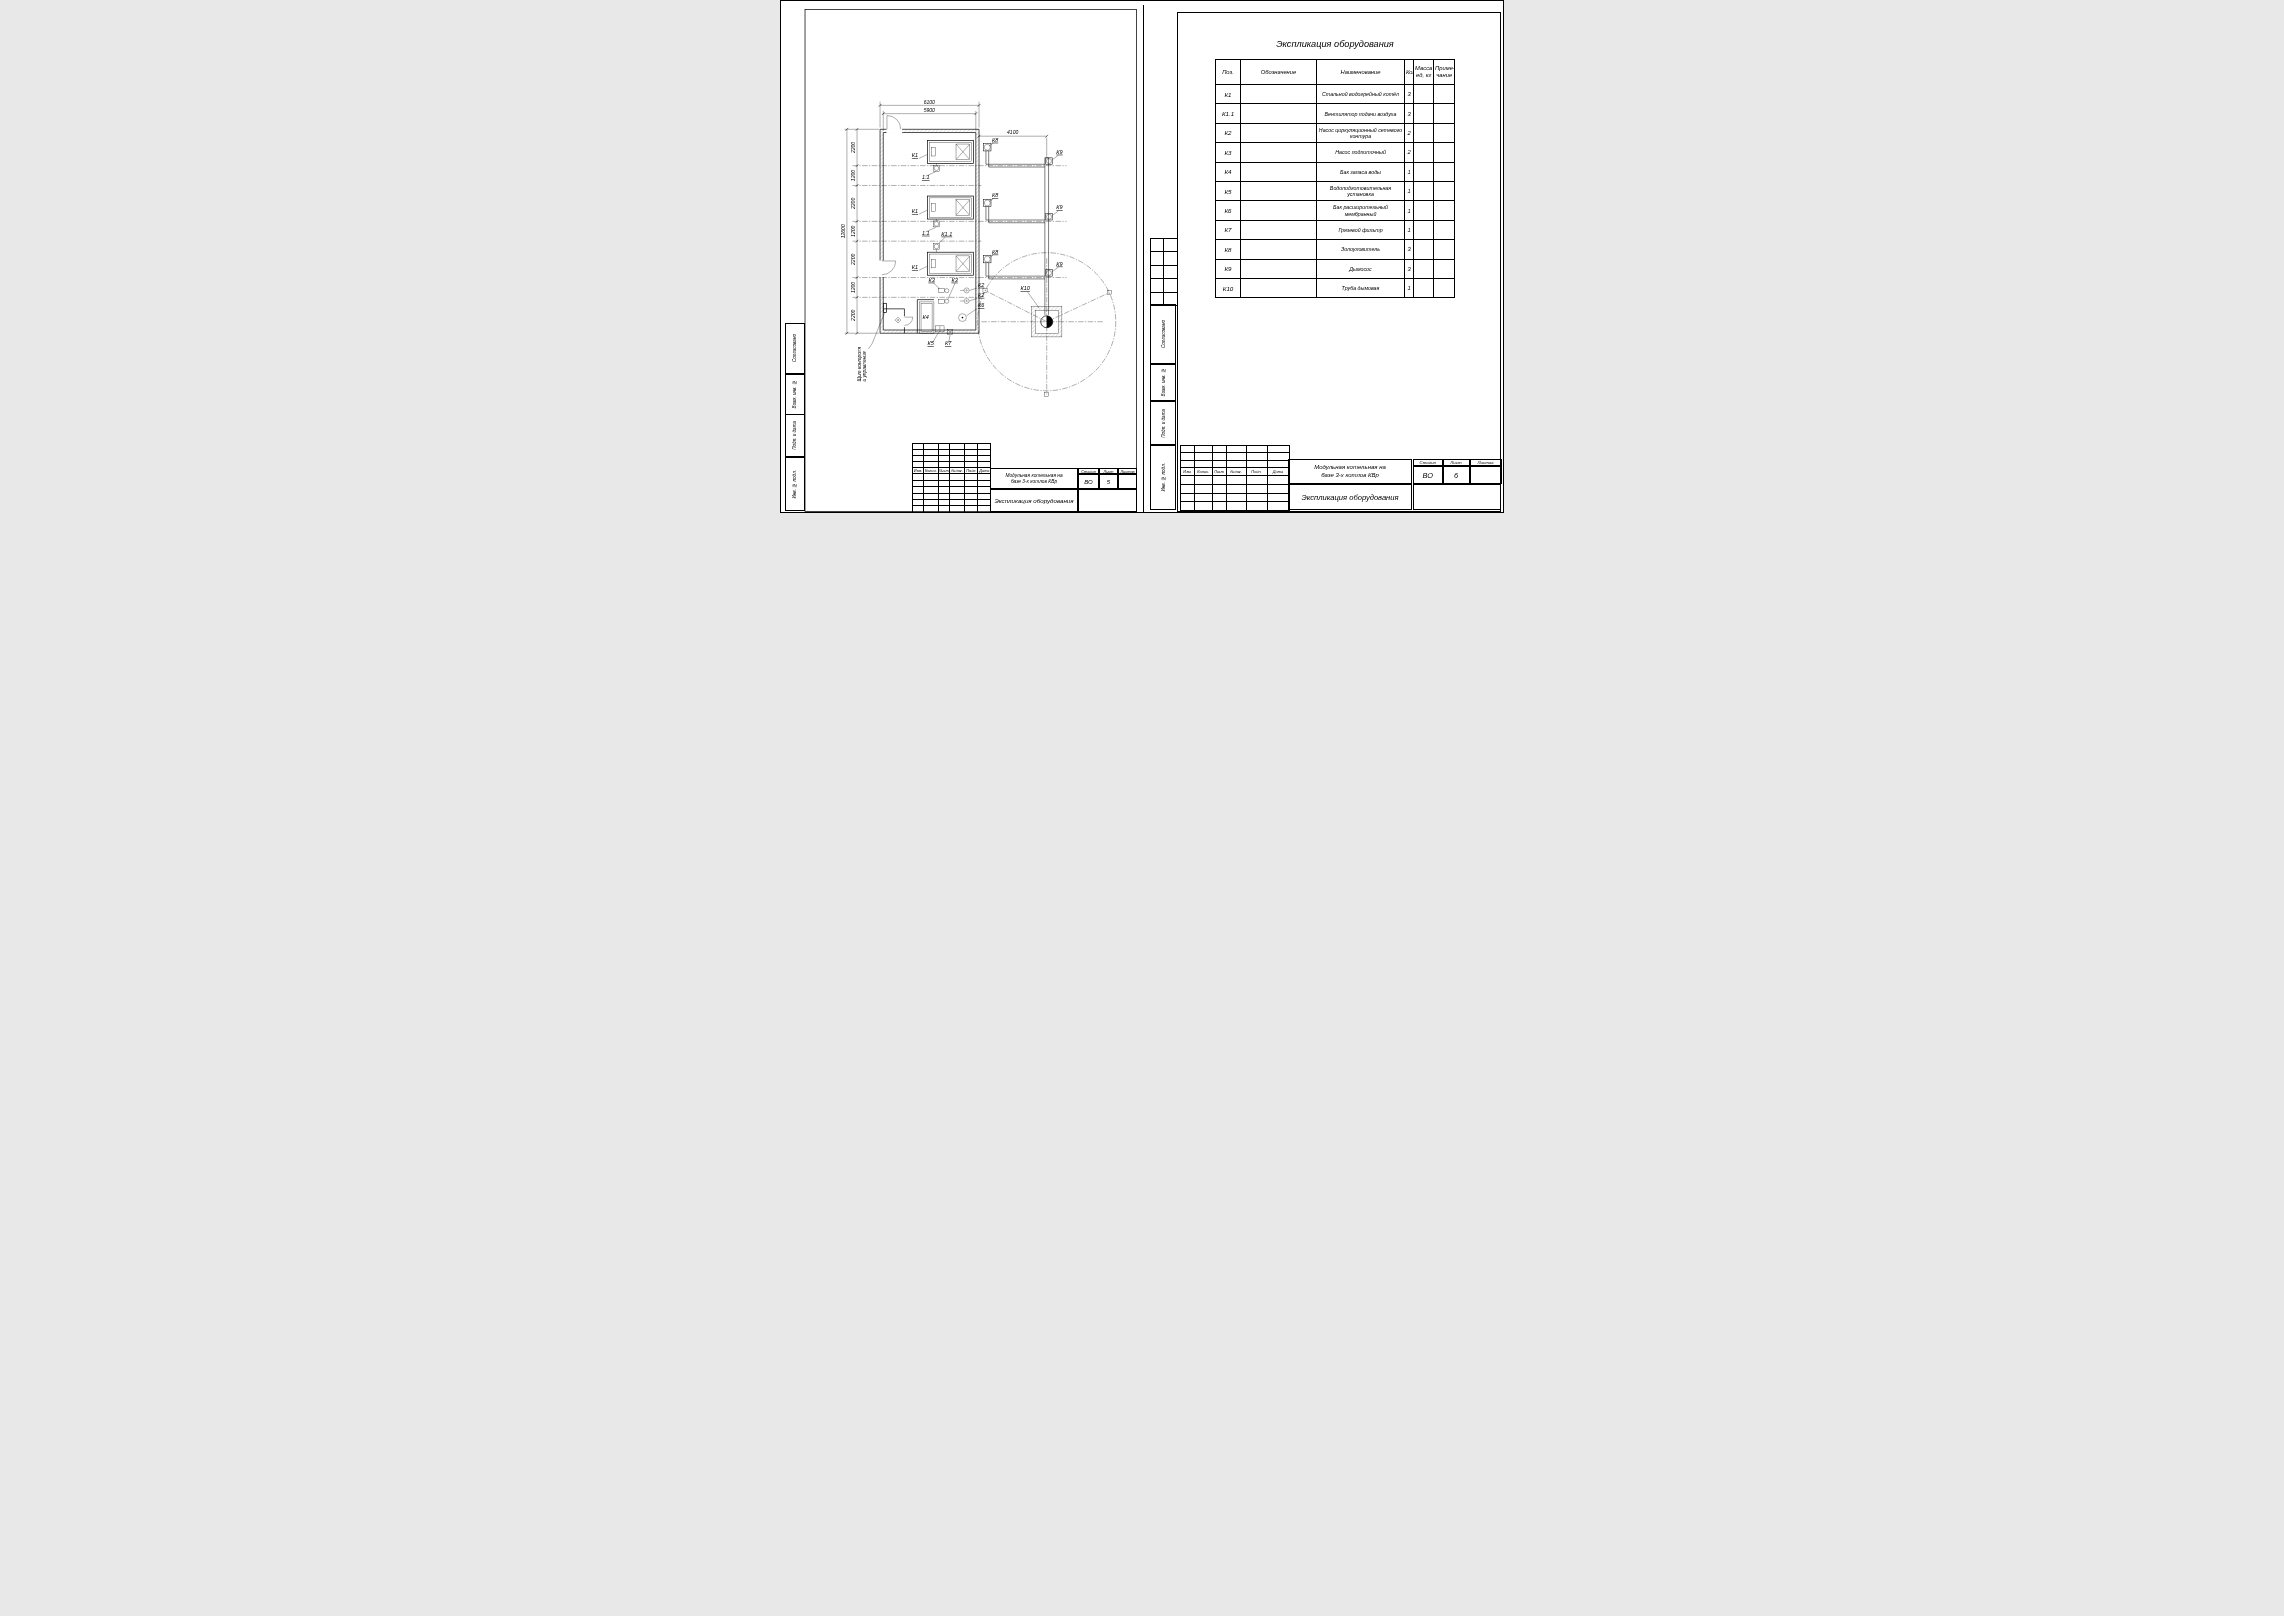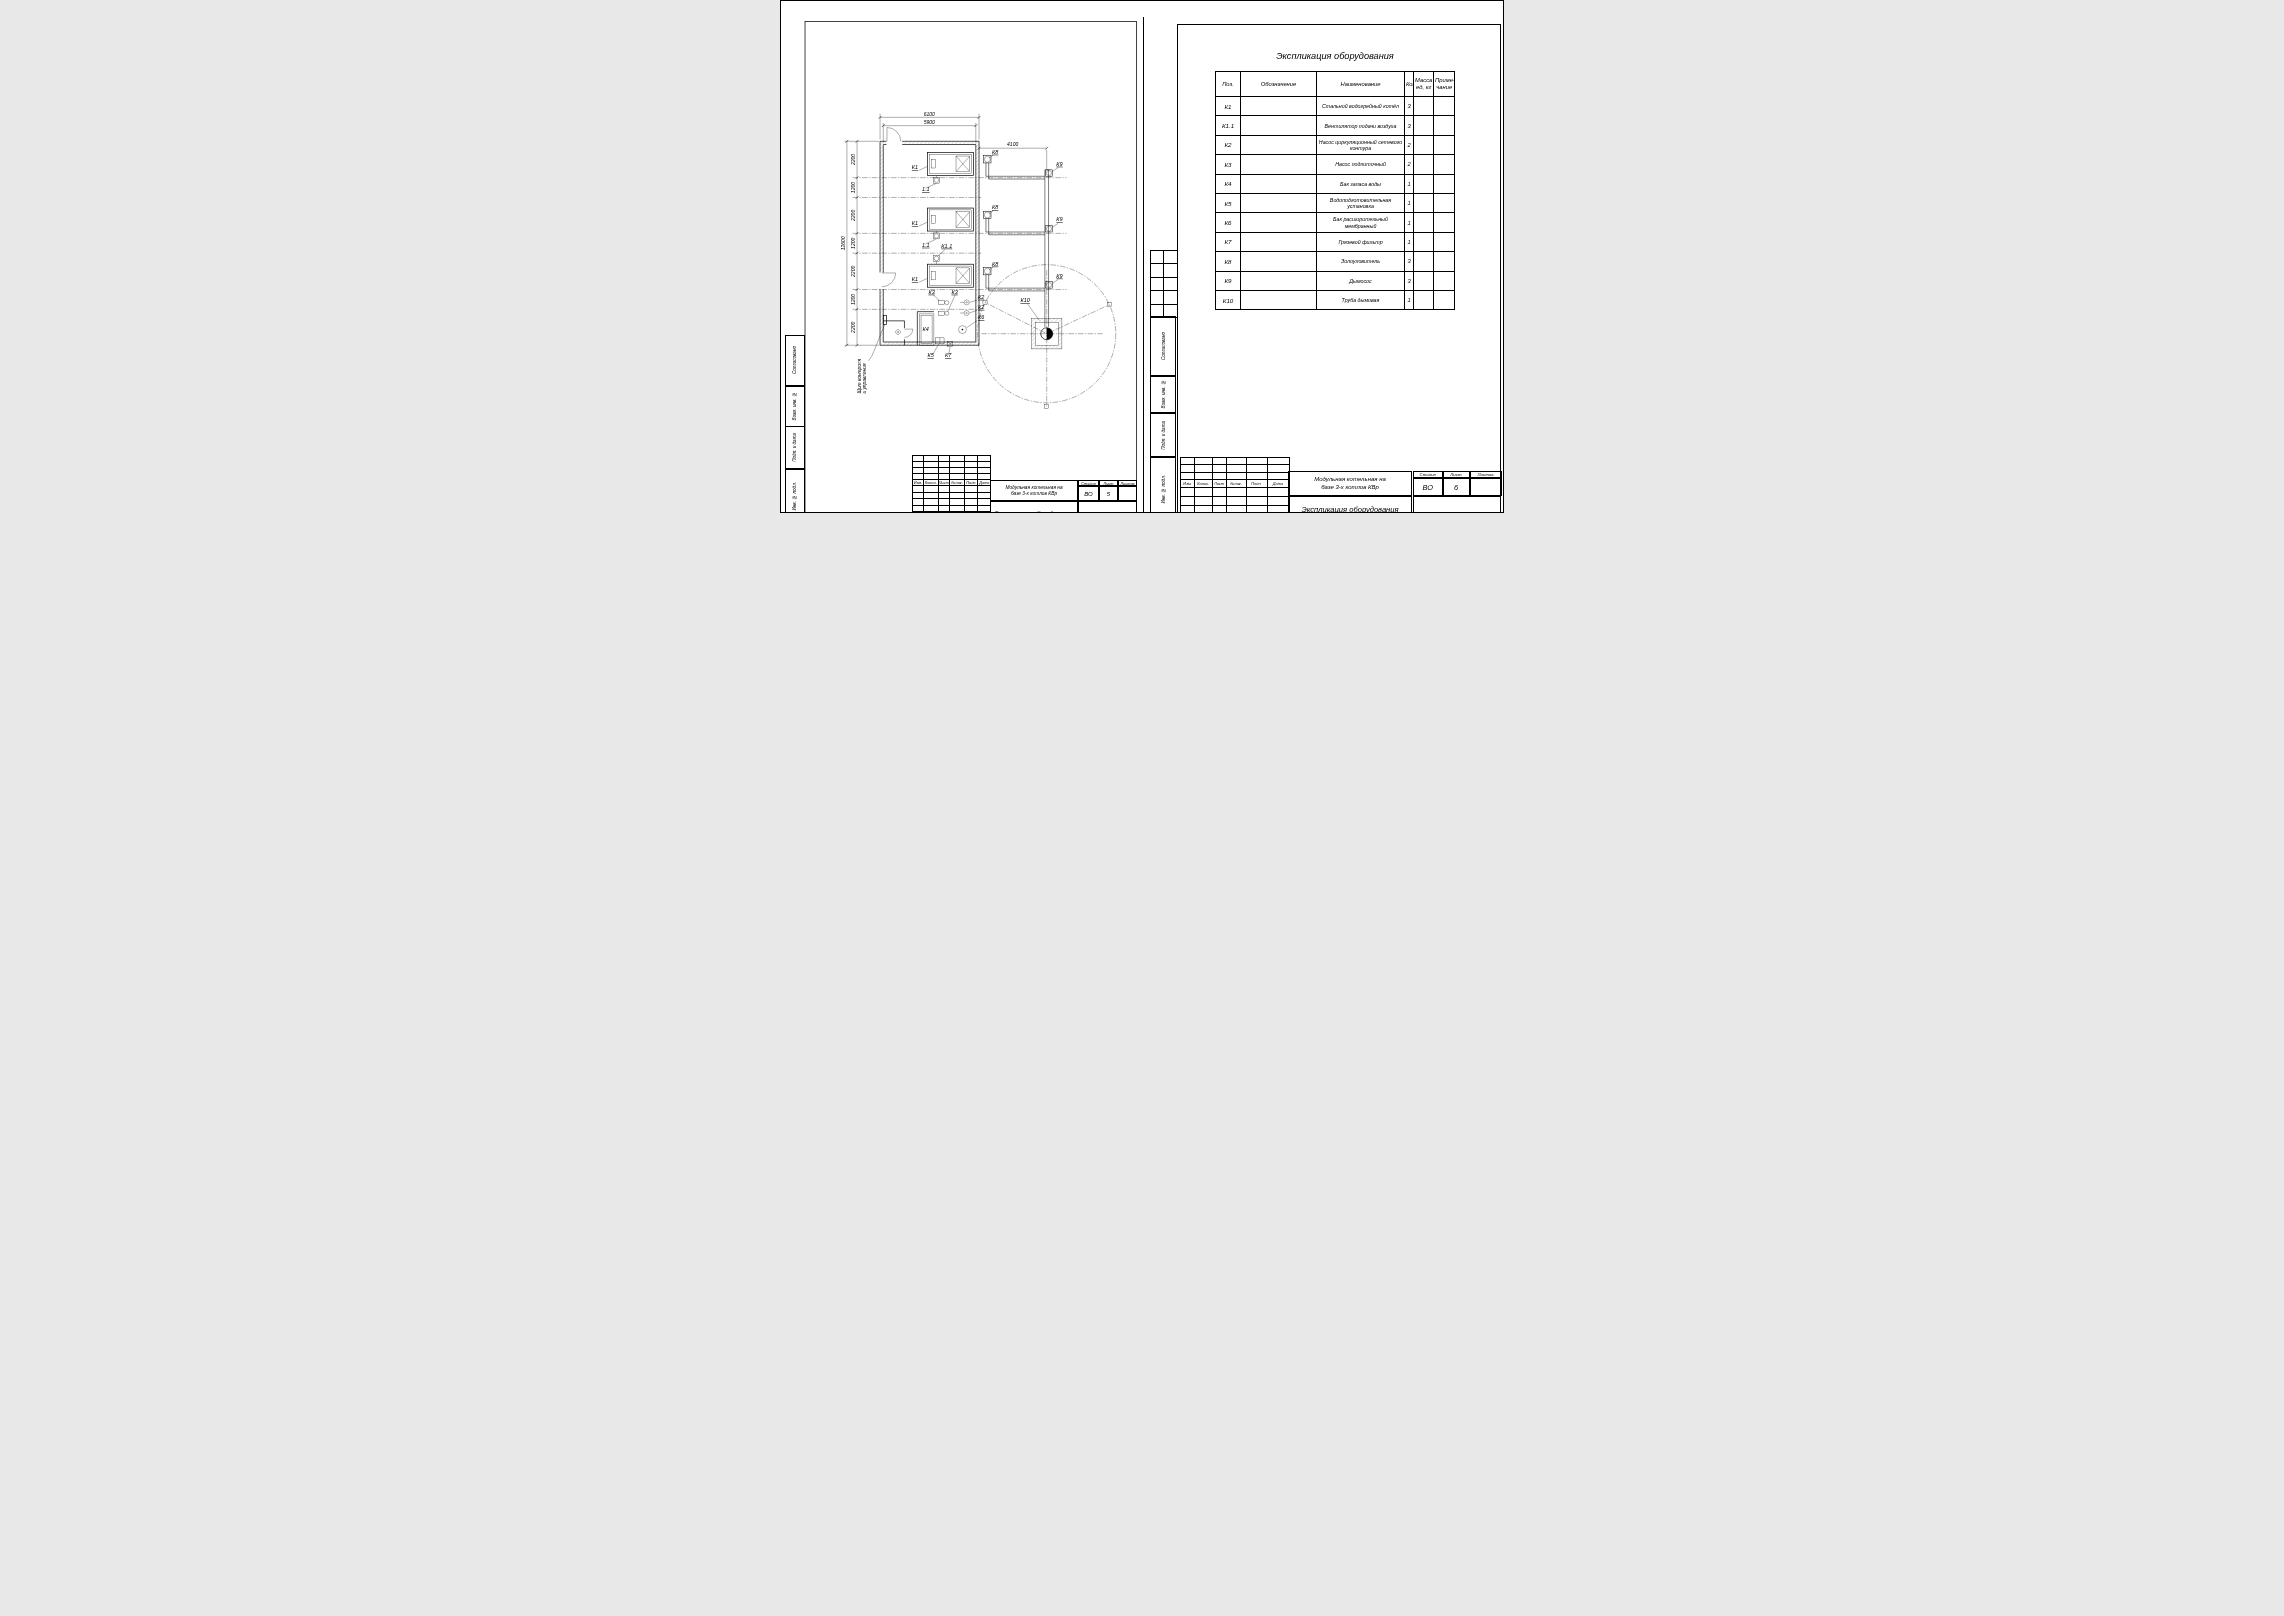--- a/index.html
+++ b/index.html
@@ -1,18 +1,18 @@
 <!DOCTYPE html>
 <html style="font-size:7.4px"><head>
 <meta charset="utf-8">
 <style>
   html,body{margin:0;padding:0;background:#e8e8e8;}
   .page{position:relative;width:722px;height:511px;background:#fff;border:0.5px solid #000;
         font-family:"Liberation Sans",sans-serif;margin:0 auto;overflow:hidden;}
-  .sheet{position:absolute;top:16px;height:583px;background:#fff;}
+  .sheet{position:absolute;top:4px;height:583px;background:#fff;}
   .sheet-left{left:0;width:362px;border-right:0.7px solid #000;}
   .sheet-right{left:363px;width:360px;}
 
   
   svg text{font-family:"Liberation Sans",sans-serif;font-style:italic;fill:#000;}
   .frame{fill:none;stroke:#000;stroke-width:1.6;}
   .thick{fill:none;stroke:#000;stroke-width:1.5;}
   .thin{fill:none;stroke:#000;stroke-width:0.7;}
   .duct{fill:none;stroke:#000;stroke-width:1.1;}
   .axis{fill:none;stroke:#000;stroke-width:0.7;stroke-dasharray:12 3 3 3;}

